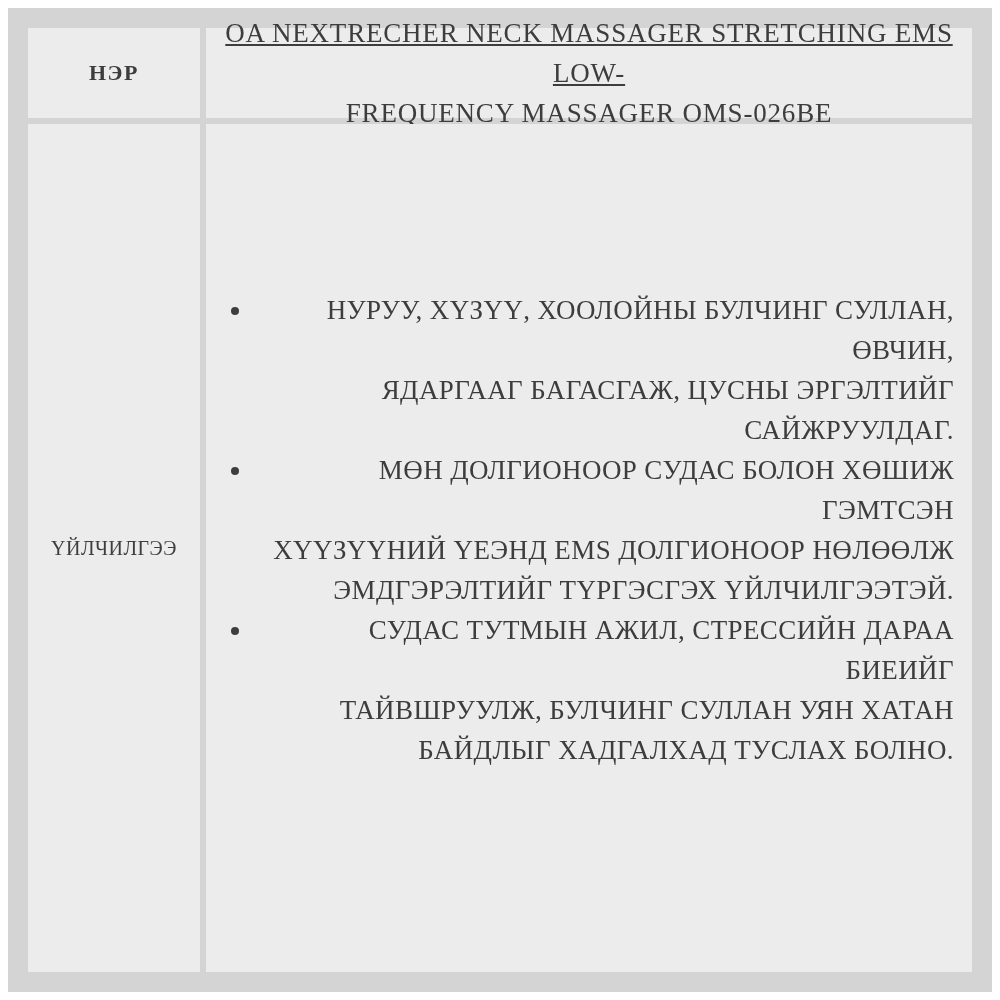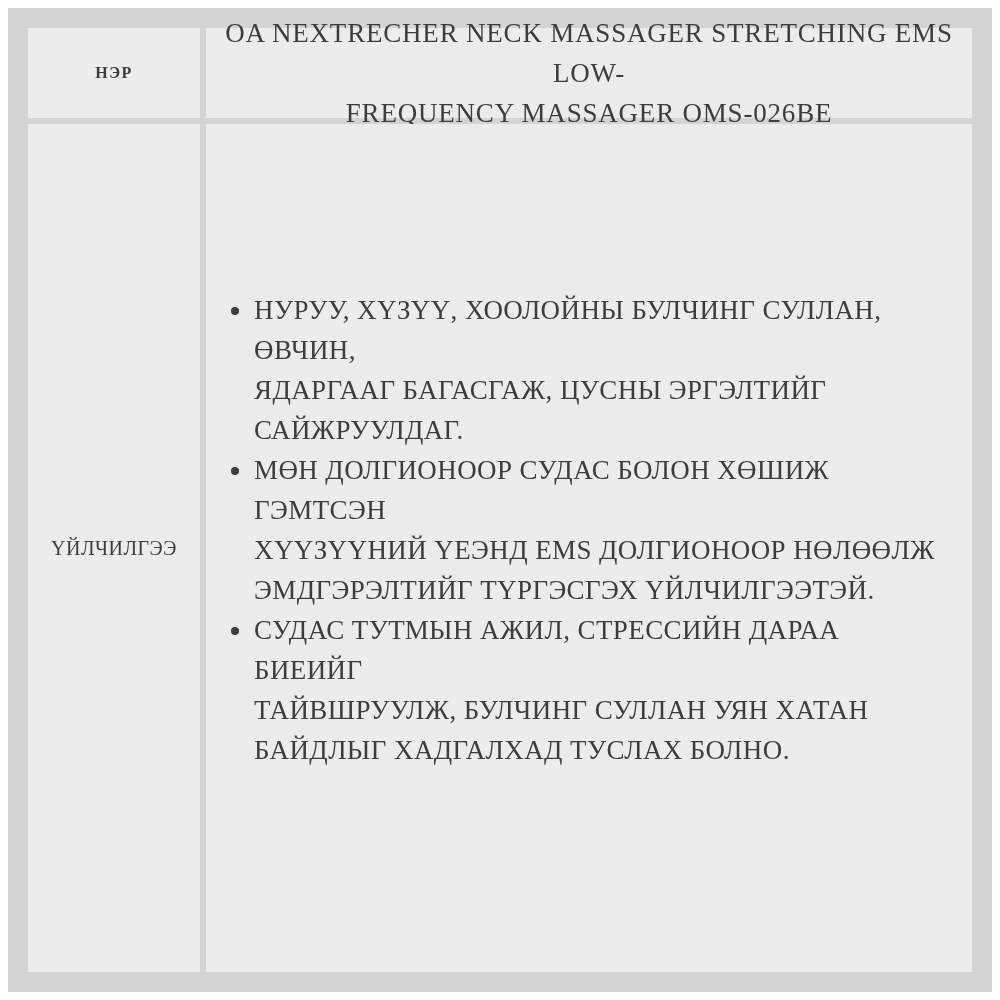--- a/index.html
+++ b/index.html
@@ -35,41 +35,43 @@
     display: flex;
     align-items: center;
     box-sizing: border-box;
   }
   .label-cell {
     justify-content: center;
     text-align: center;
   }
   .name-label {
     font-weight: bold;
-    font-size: 16px;
+    font-size: 22px;
     letter-spacing: 1.5px;
   }
   .service-label {
     font-size: 20px;
     letter-spacing: 0.5px;
   }
   .name-value-cell {
     justify-content: center;
     padding: 12px 10px;
+    text-decoration: underline;
   }
   .name-value {
     font-size: 27px;
     line-height: 40px;
     letter-spacing: 0.8px;
     text-align: center;
     white-space: pre-line;
     width: 100%;
   }
   .service-value-cell {
     padding: 0 18px 36px 4px;
+    text-align: right;
   }
   ul.bullets {
     margin: 0;
     padding-left: 44px;
     list-style: disc;
   }
   ul.bullets li {
     font-size: 27px;
     line-height: 40px;
     letter-spacing: 0.4px;

